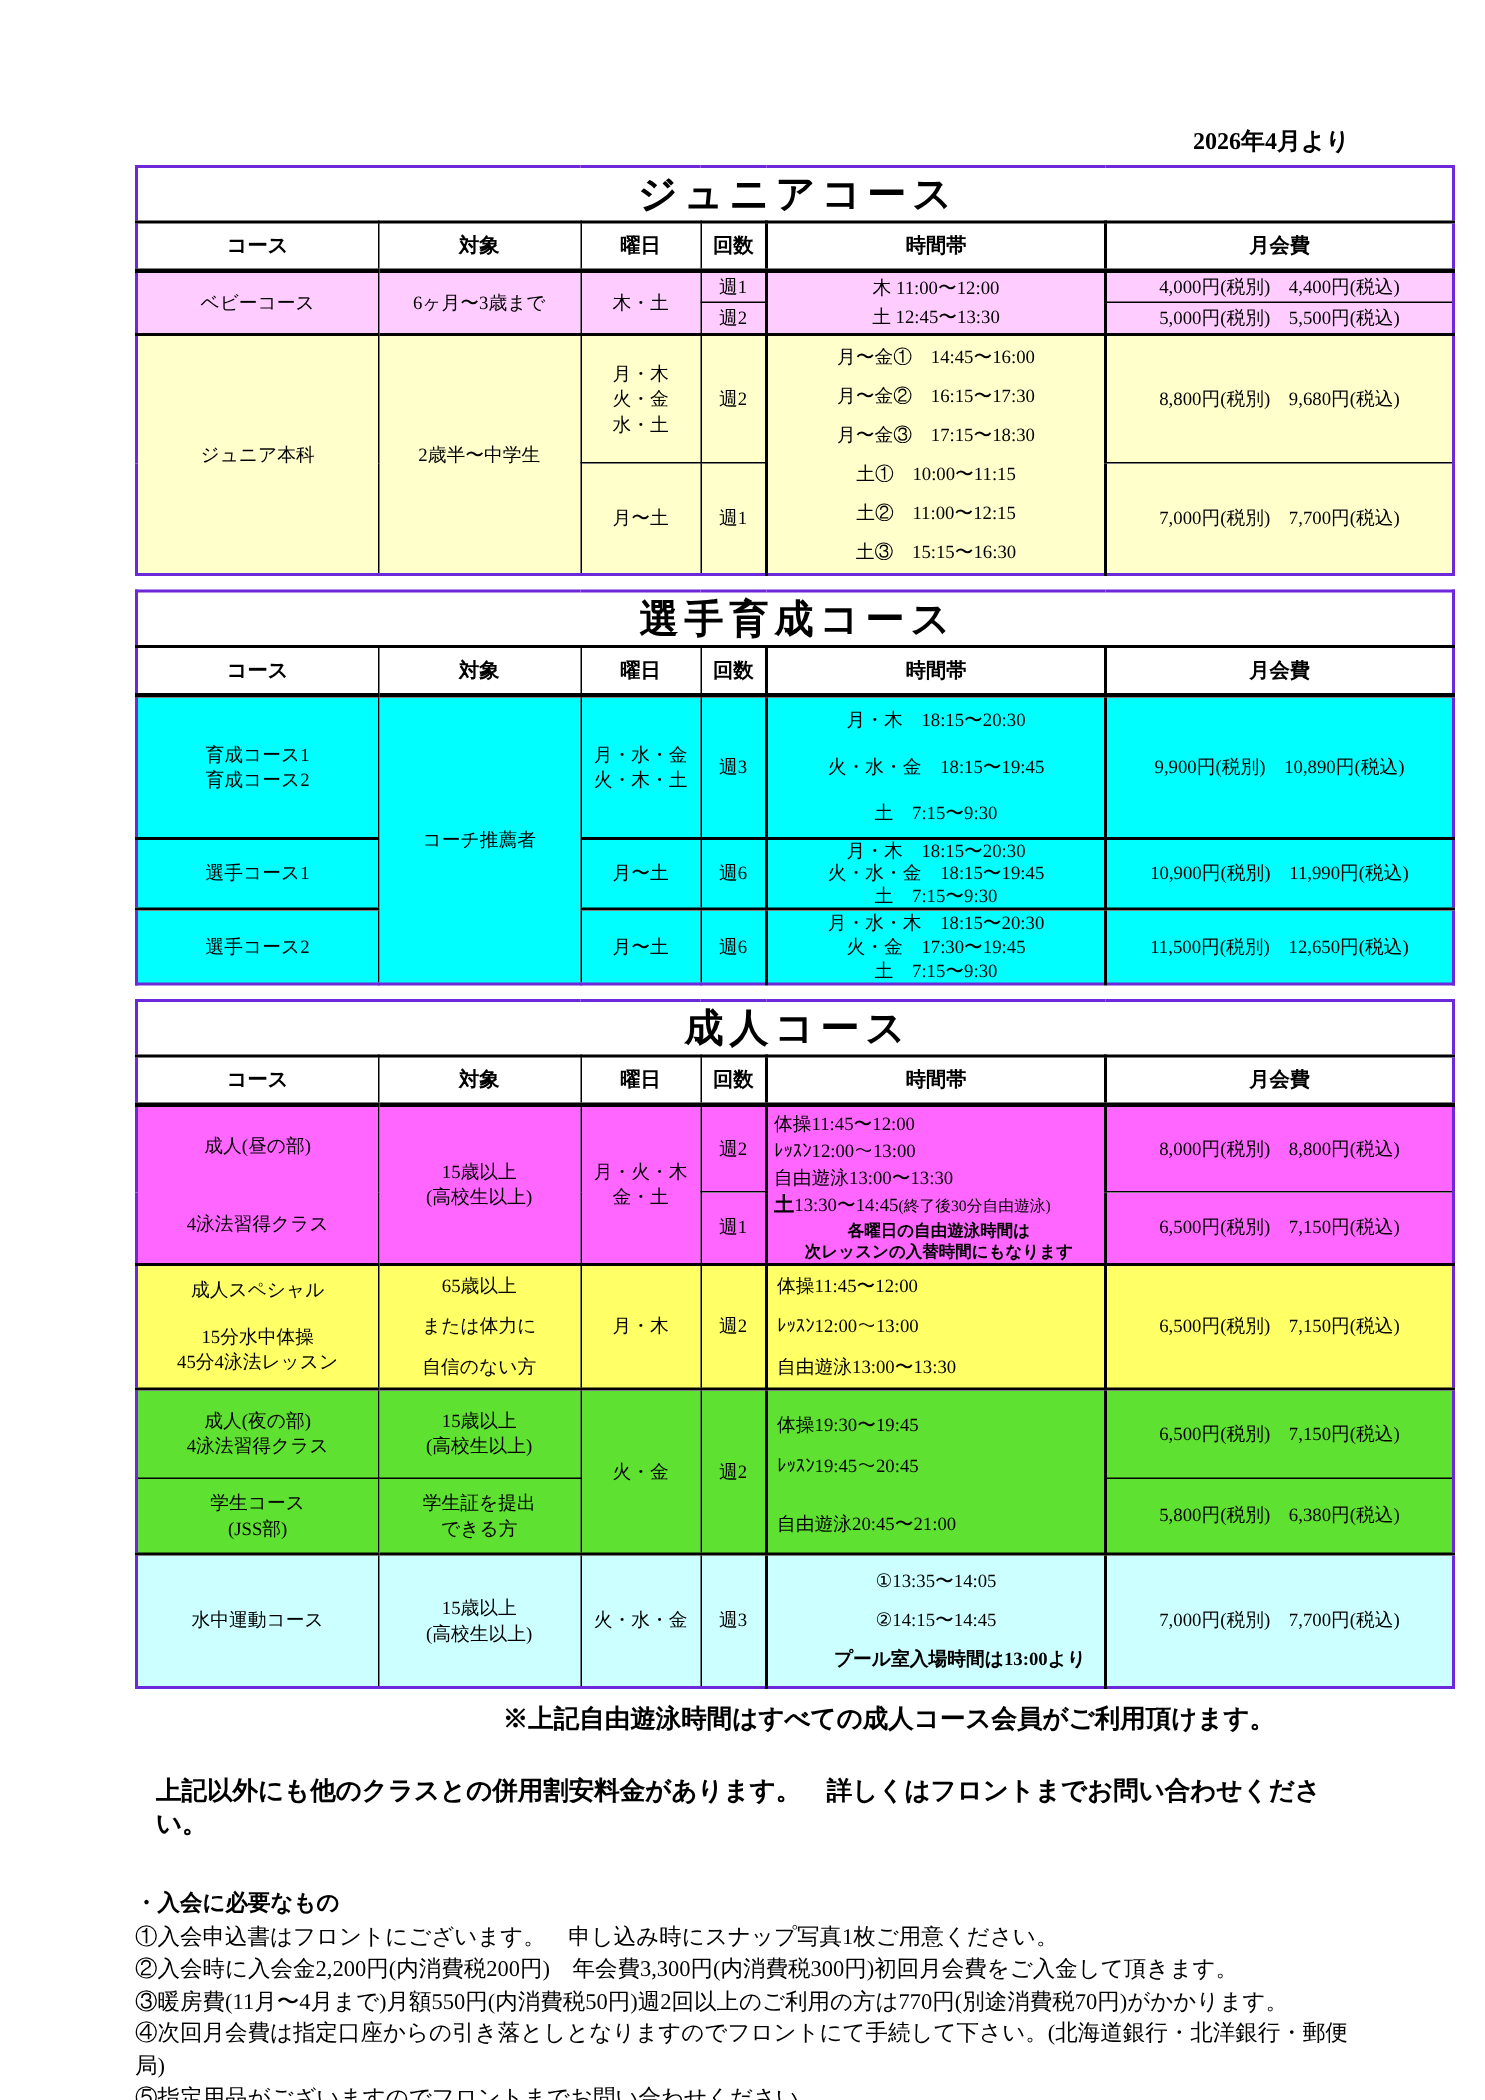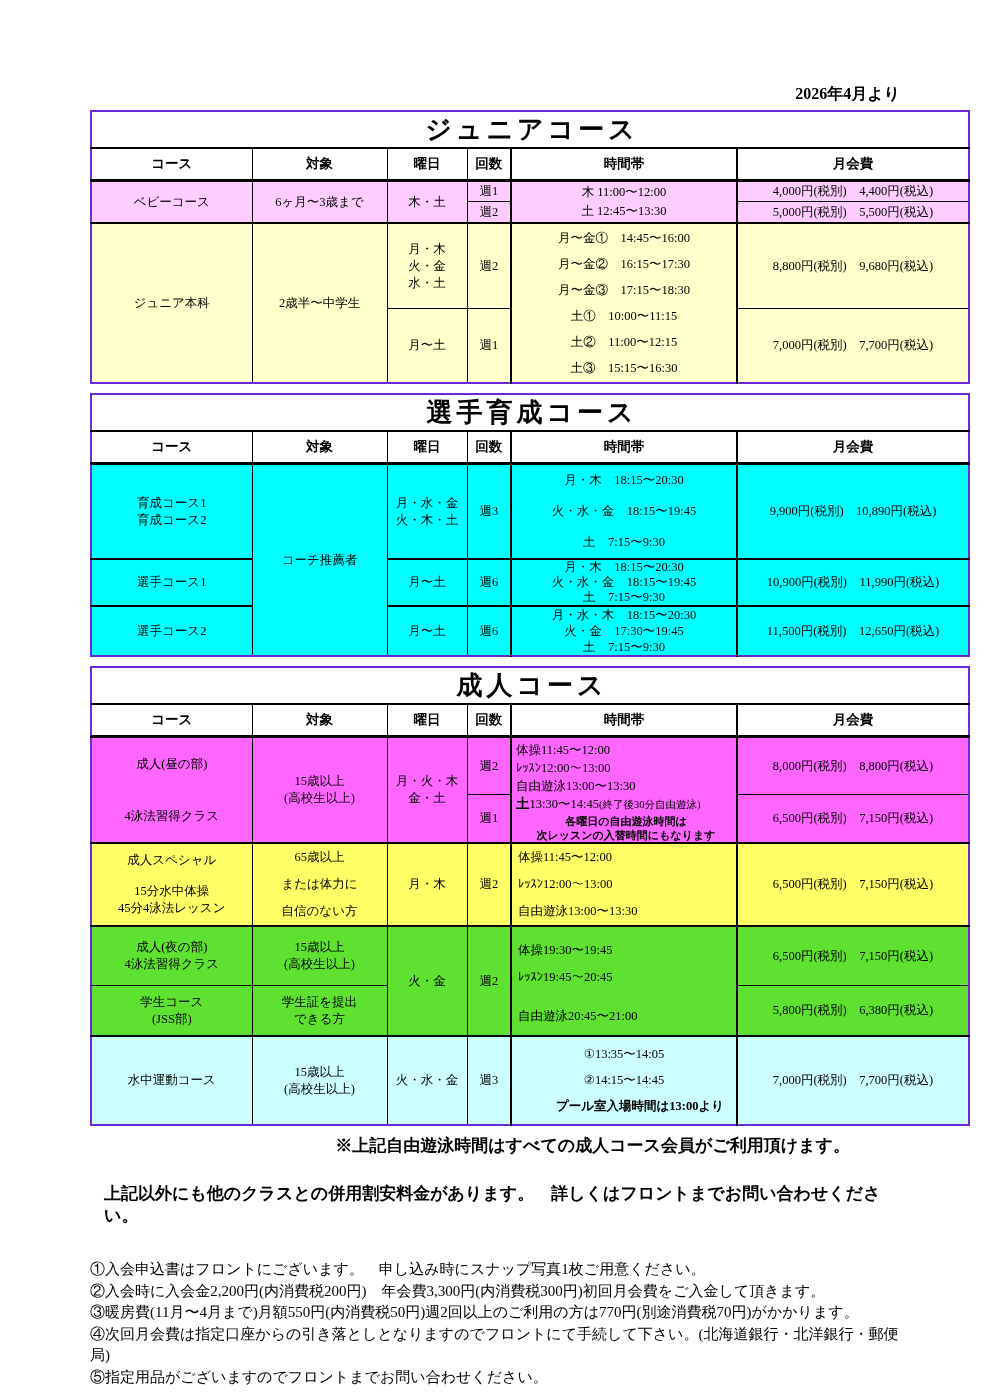--- a/index.html
+++ b/index.html
@@ -336,20 +336,21 @@
       <td class="bg-palecyan fee-col">7,000円(税別)　7,700円(税込)</td>
     </tr>
   </tbody>
     </table>
 
   <div class="free-swim">※上記自由遊泳時間はすべての成人コース会員がご利用頂けます。</div>
 
   <div class="combo">上記以外にも他のクラスとの併用割安料金があります。　詳しくはフロントまでお問い合わせください。</div>
 
   <div class="enroll">
+    <div class="etitle">・入会に必要なもの</div>
     <div>①入会申込書はフロントにございます。　申し込み時にスナップ写真1枚ご用意ください。</div>
     <div>②入会時に入会金2,200円(内消費税200円)　年会費3,300円(内消費税300円)初回月会費をご入金して頂きます。</div>
     <div>③暖房費(11月〜4月まで)月額550円(内消費税50円)週2回以上のご利用の方は770円(別途消費税70円)がかかります。</div>
     <div>④次回月会費は指定口座からの引き落としとなりますのでフロントにて手続して下さい。(北海道銀行・北洋銀行・郵便局)</div>
     <div>⑤指定用品がございますのでフロントまでお問い合わせください。</div>
   </div>
 
 </div>
 
 </body></html>

